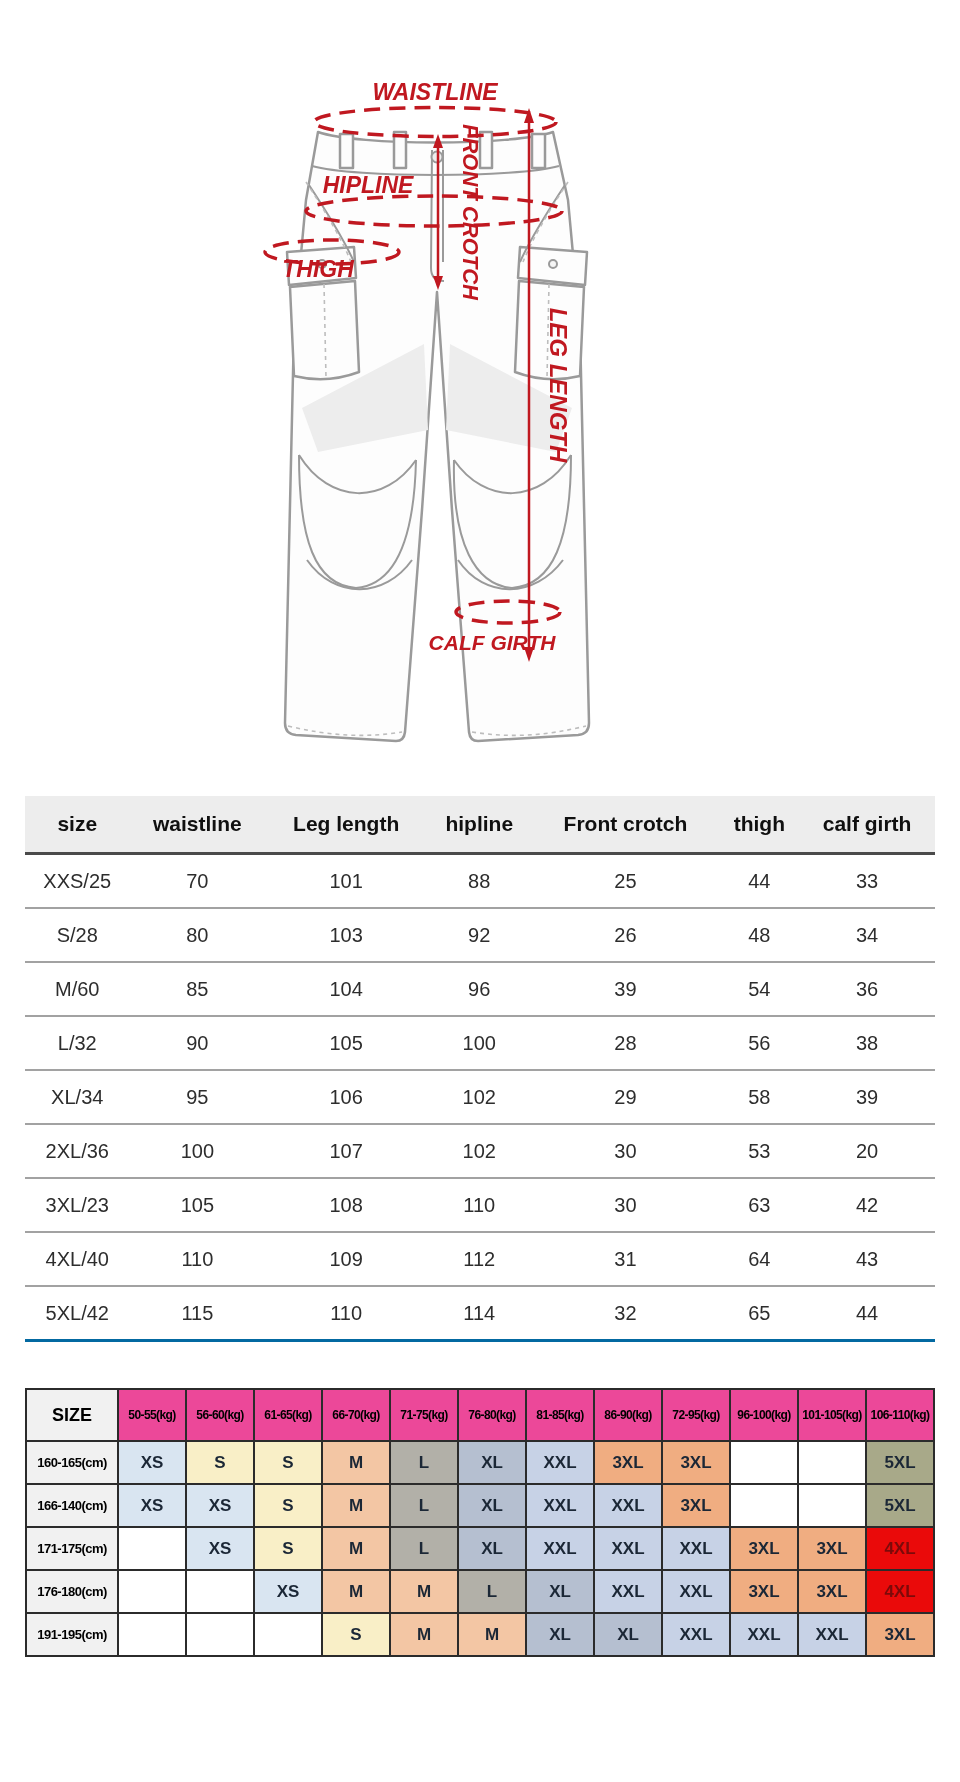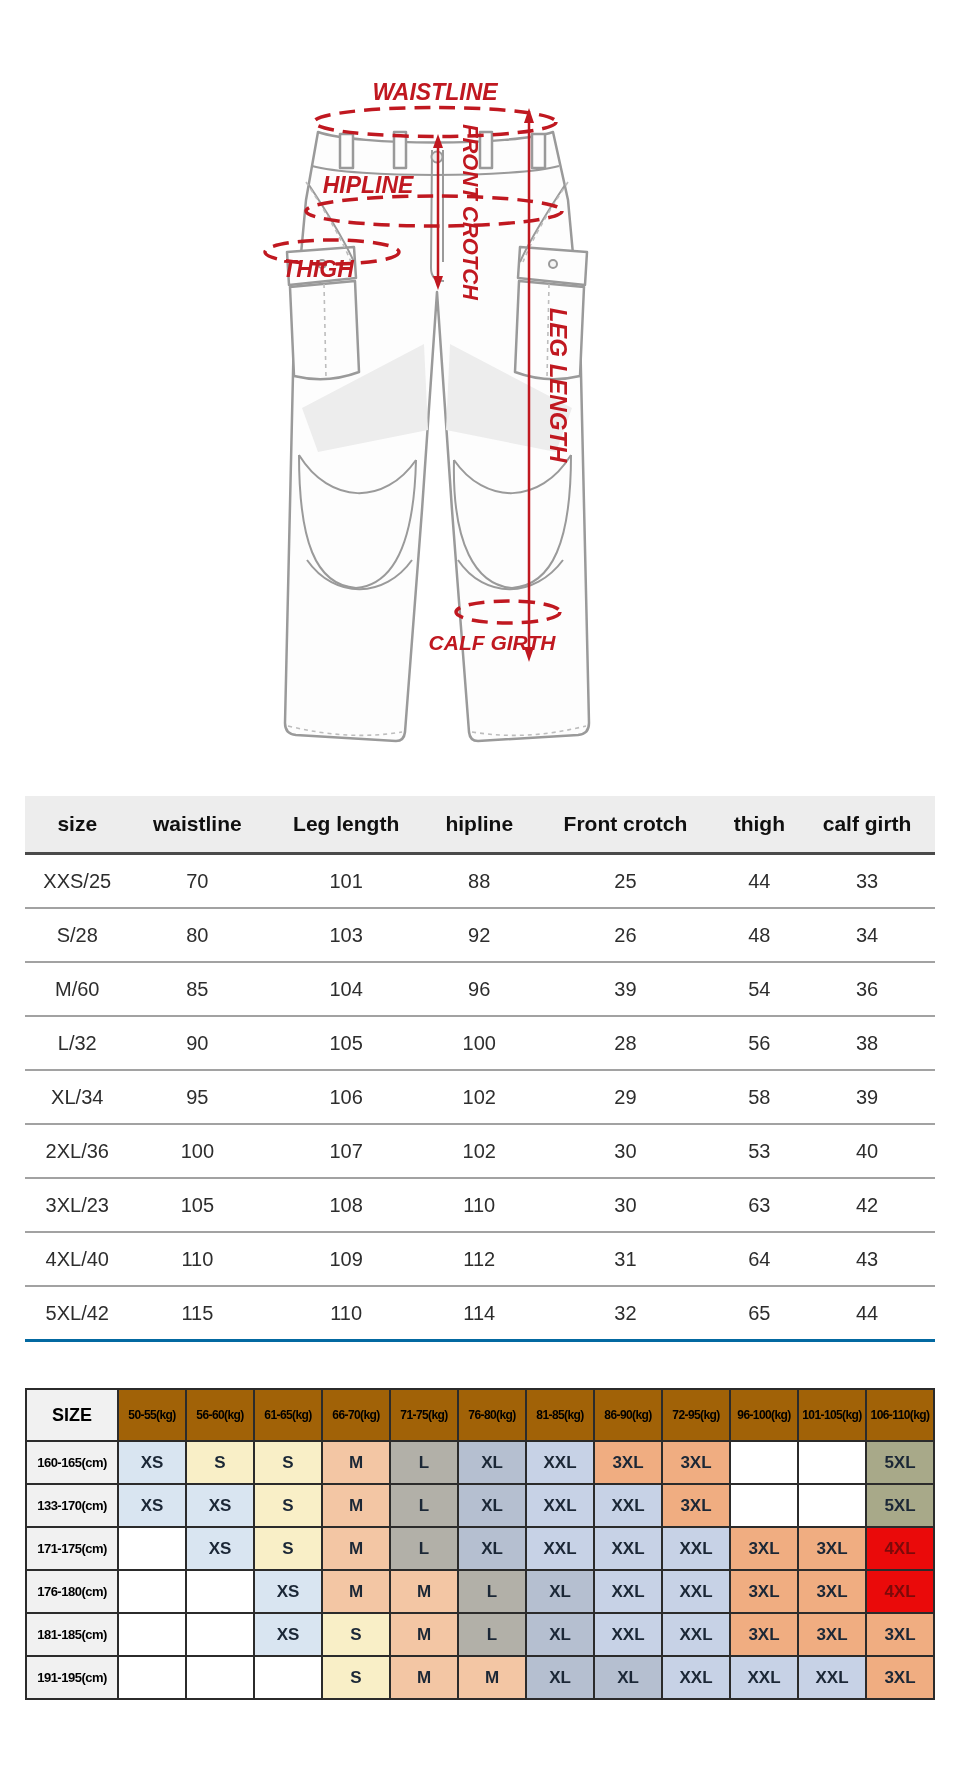--- a/index.html
+++ b/index.html
@@ -9,21 +9,21 @@
 
   .measure-section{margin:26px 25px 0 25px;}
   .measure-table{width:100%;border-collapse:collapse;}
   .measure-table th{background:#ededed;font-size:21px;font-weight:700;color:#101010;height:54px;border-bottom:3px solid #4a4a4a;}
   .measure-table td{height:50px;font-size:20px;color:#2d2d2d;text-align:center;border-bottom:2px solid #a2a2a2;background:#fff;}
   .measure-table tbody tr:last-child td{border-bottom:3px solid #0369a1;}
 
   .matrix-section{margin:46px 25px 0 25px;}
   .matrix-table{width:100%;border-collapse:collapse;table-layout:fixed;}
   .matrix-table th,.matrix-table td{border:2px solid #2b2b2b;text-align:center;font-weight:700;padding:0;white-space:nowrap;overflow:hidden;}
-  .matrix-table thead th{height:50px;background:#a16207;color:#000;}
+  .matrix-table thead th{height:50px;background:#ec4899;color:#000;}
   .matrix-table th.corner{font-size:18px;background:#f1f1f1;}
   .matrix-table th.wh{font-size:12px;letter-spacing:-0.6px;}
   .matrix-table td.hl{font-size:13px;background:#f1f1f1;letter-spacing:-0.5px;height:41px;}
   .matrix-table td.sz{font-size:17px;height:41px;}
 </style>
 </head>
 <body>
 
 <div class="diagram">
   <svg width="960" height="770" viewBox="0 0 960 770" xmlns="http://www.w3.org/2000/svg">
@@ -152,21 +152,21 @@
           <td>58</td>
           <td>39</td>
         </tr>
         <tr>
           <td>2XL/36</td>
           <td>100</td>
           <td>107</td>
           <td>102</td>
           <td>30</td>
           <td>53</td>
-          <td>40</td>
+          <td>20</td>
         </tr>
         <tr>
           <td>3XL/23</td>
           <td>105</td>
           <td>108</td>
           <td>110</td>
           <td>30</td>
           <td>63</td>
           <td>42</td>
         </tr>
@@ -224,21 +224,21 @@
           <td class="sz" style="background: rgb(178, 176, 168); color: rgb(27, 39, 54);">L</td>
           <td class="sz" style="background: rgb(181, 191, 208); color: rgb(27, 39, 54);">XL</td>
           <td class="sz" style="background: rgb(199, 210, 230); color: rgb(27, 39, 54);">XXL</td>
           <td class="sz" style="background: rgb(240, 173, 129); color: rgb(27, 39, 54);">3XL</td>
           <td class="sz" style="background: rgb(240, 173, 129); color: rgb(27, 39, 54);">3XL</td>
           <td class="sz" style="background: rgb(255, 255, 255); color: rgb(27, 39, 54);"></td>
           <td class="sz" style="background: rgb(255, 255, 255); color: rgb(27, 39, 54);"></td>
           <td class="sz" style="background: rgb(168, 169, 137); color: rgb(27, 39, 54);">5XL</td>
         </tr>
         <tr>
-          <td class="hl">133-170(cm)</td>
+          <td class="hl">166-140(cm)</td>
           <td class="sz" style="background: rgb(217, 229, 241); color: rgb(27, 39, 54);">XS</td>
           <td class="sz" style="background: rgb(217, 229, 241); color: rgb(27, 39, 54);">XS</td>
           <td class="sz" style="background: rgb(249, 239, 199); color: rgb(27, 39, 54);">S</td>
           <td class="sz" style="background: rgb(243, 198, 164); color: rgb(27, 39, 54);">M</td>
           <td class="sz" style="background: rgb(178, 176, 168); color: rgb(27, 39, 54);">L</td>
           <td class="sz" style="background: rgb(181, 191, 208); color: rgb(27, 39, 54);">XL</td>
           <td class="sz" style="background: rgb(199, 210, 230); color: rgb(27, 39, 54);">XXL</td>
           <td class="sz" style="background: rgb(199, 210, 230); color: rgb(27, 39, 54);">XXL</td>
           <td class="sz" style="background: rgb(240, 173, 129); color: rgb(27, 39, 54);">3XL</td>
           <td class="sz" style="background: rgb(255, 255, 255); color: rgb(27, 39, 54);"></td>
@@ -267,35 +267,20 @@
           <td class="sz" style="background: rgb(217, 229, 241); color: rgb(27, 39, 54);">XS</td>
           <td class="sz" style="background: rgb(243, 198, 164); color: rgb(27, 39, 54);">M</td>
           <td class="sz" style="background: rgb(243, 198, 164); color: rgb(27, 39, 54);">M</td>
           <td class="sz" style="background: rgb(178, 176, 168); color: rgb(27, 39, 54);">L</td>
           <td class="sz" style="background: rgb(181, 191, 208); color: rgb(27, 39, 54);">XL</td>
           <td class="sz" style="background: rgb(199, 210, 230); color: rgb(27, 39, 54);">XXL</td>
           <td class="sz" style="background: rgb(199, 210, 230); color: rgb(27, 39, 54);">XXL</td>
           <td class="sz" style="background: rgb(240, 173, 129); color: rgb(27, 39, 54);">3XL</td>
           <td class="sz" style="background: rgb(240, 173, 129); color: rgb(27, 39, 54);">3XL</td>
           <td class="sz" style="background: rgb(234, 10, 10); color: rgb(124, 10, 10);">4XL</td>
-        </tr>
-        <tr>
-          <td class="hl">181-185(cm)</td>
-          <td class="sz" style="background: rgb(255, 255, 255); color: rgb(27, 39, 54);"></td>
-          <td class="sz" style="background: rgb(255, 255, 255); color: rgb(27, 39, 54);"></td>
-          <td class="sz" style="background: rgb(217, 229, 241); color: rgb(27, 39, 54);">XS</td>
-          <td class="sz" style="background: rgb(249, 239, 199); color: rgb(27, 39, 54);">S</td>
-          <td class="sz" style="background: rgb(243, 198, 164); color: rgb(27, 39, 54);">M</td>
-          <td class="sz" style="background: rgb(178, 176, 168); color: rgb(27, 39, 54);">L</td>
-          <td class="sz" style="background: rgb(181, 191, 208); color: rgb(27, 39, 54);">XL</td>
-          <td class="sz" style="background: rgb(199, 210, 230); color: rgb(27, 39, 54);">XXL</td>
-          <td class="sz" style="background: rgb(199, 210, 230); color: rgb(27, 39, 54);">XXL</td>
-          <td class="sz" style="background: rgb(240, 173, 129); color: rgb(27, 39, 54);">3XL</td>
-          <td class="sz" style="background: rgb(240, 173, 129); color: rgb(27, 39, 54);">3XL</td>
-          <td class="sz" style="background: rgb(240, 173, 129); color: rgb(27, 39, 54);">3XL</td>
         </tr>
         <tr>
           <td class="hl">191-195(cm)</td>
           <td class="sz" style="background: rgb(255, 255, 255); color: rgb(27, 39, 54);"></td>
           <td class="sz" style="background: rgb(255, 255, 255); color: rgb(27, 39, 54);"></td>
           <td class="sz" style="background: rgb(255, 255, 255); color: rgb(27, 39, 54);"></td>
           <td class="sz" style="background: rgb(249, 239, 199); color: rgb(27, 39, 54);">S</td>
           <td class="sz" style="background: rgb(243, 198, 164); color: rgb(27, 39, 54);">M</td>
           <td class="sz" style="background: rgb(243, 198, 164); color: rgb(27, 39, 54);">M</td>
           <td class="sz" style="background: rgb(181, 191, 208); color: rgb(27, 39, 54);">XL</td>

